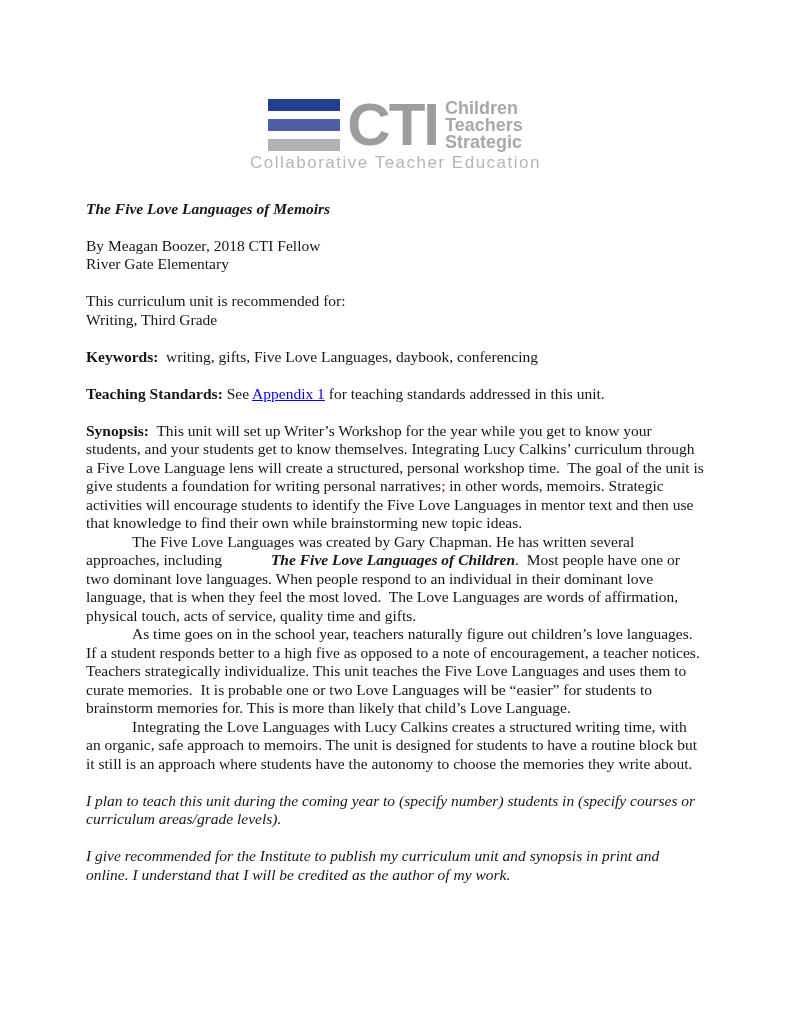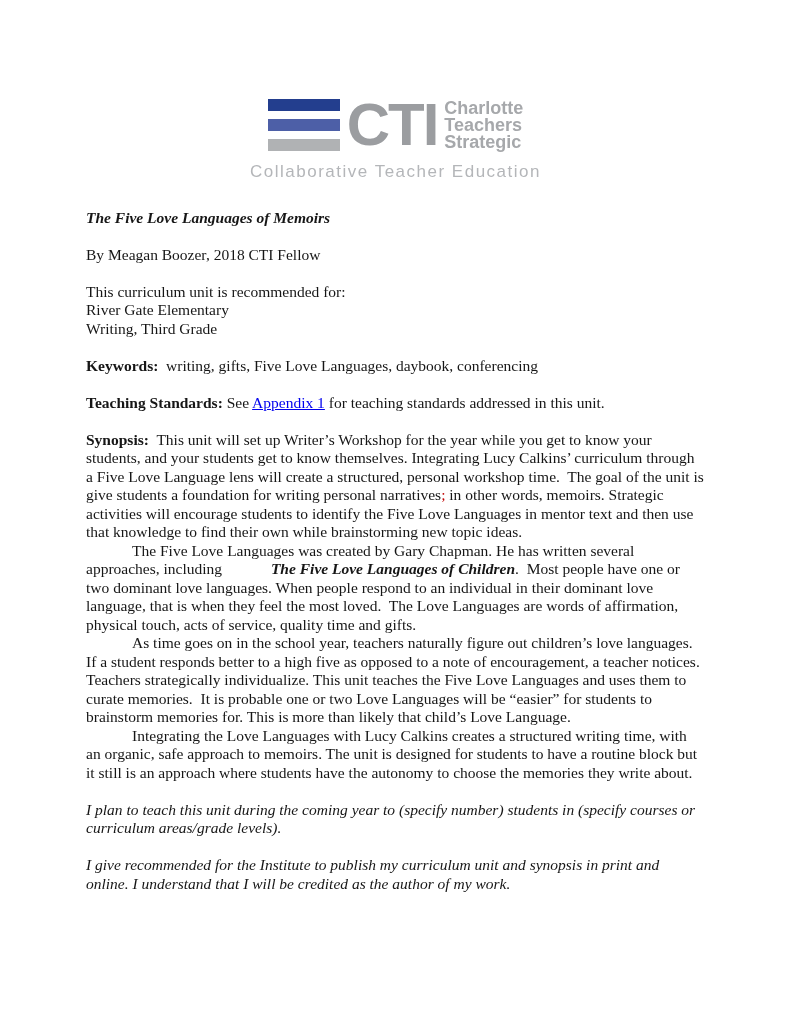--- a/index.html
+++ b/index.html
@@ -8,21 +8,21 @@
     font-family:"Liberation Serif", serif; font-size:15.5px; line-height:18.5px;
     color:#161616; box-sizing:border-box; padding:96px 86px 16px 86px; overflow:hidden;
   }
   
   .logo { text-align:center; margin-bottom:27px; font-family:"Liberation Sans", sans-serif; }
   .logo-top { display:flex; justify-content:center; align-items:center; gap:7px; }
   .bars { display:flex; flex-direction:column; gap:8px; width:72px; }
   .bar { height:12px; width:72px; }
   .cti-acronym { font-size:60px; font-weight:bold; letter-spacing:-2px; color:#9b9da0; line-height:58px; }
   .cti-name { text-align:left; font-weight:bold; font-size:18px; line-height:17px; color:#a6a8ab; }
-  .tagline { margin-top:9px; font-size:17px; letter-spacing:1.5px; color:#b4b6b9; }
+  .tagline { margin-top:0; font-size:17px; letter-spacing:1.5px; color:#b4b6b9; }
   
   .center { text-align:left; }
   .title { font-weight:bold; font-style:italic; margin:0 0 18.5px 0; }
   .hline { margin:0; }
   .gap-above { margin-top:18.5px; }
   
   .line { margin:18.5px 0 0 0; text-align:left; white-space:pre-wrap; }
   .bold { font-weight:bold; }
   .bolditalic { font-weight:bold; font-style:italic;margin-left:45px; }
   .red { color:#c00000; }
@@ -40,33 +40,33 @@
 
   <div class="logo">
     <div class="logo-top">
       <div class="bars">
         <div class="bar" style="background: rgb(35, 62, 142);"></div>
         <div class="bar" style="background: rgb(77, 95, 167);"></div>
         <div class="bar" style="background: rgb(176, 178, 180);"></div>
       </div>
       <div class="cti-acronym">CTI</div>
       <div class="cti-name">
-        <div>Charlotte</div>
+        <div>Children</div>
         <div>Teachers</div>
         <div>Strategic</div>
       </div>
     </div>
     <div class="tagline">Collaborative Teacher Education</div>
   </div>
 
   <div class="center">
     <p class="title">The Five Love Languages of Memoirs</p>
     <p class="hline">By Meagan Boozer, 2018 CTI Fellow</p>
+    <p class="hline">River Gate Elementary</p>
     <p class="hline gap-above">This curriculum unit is recommended for:</p>
-    <p class="hline">River Gate Elementary</p>
     <p class="hline">Writing, Third Grade</p>
   </div>
 
   <p class="line"><span class="bold">Keywords:</span><span>  writing, gifts, Five Love Languages, daybook, conferencing</span></p>
 
   <p class="line"><span class="bold">Teaching Standards:</span><span> See </span><a class="link">Appendix 1</a><span> for teaching standards addressed in this unit.</span></p>
 
   <div class="body-block">
       <p class="body-p"><span class="bold">Synopsis:</span><span>  This unit will set up Writer’s Workshop for the year while you get to know your students, and your students get to know themselves. Integrating Lucy Calkins’ curriculum through a Five Love Language lens will create a structured, personal workshop time.  The goal of the unit is give students a foundation for writing personal narratives</span><span class="red">;</span><span> in other words, memoirs. Strategic activities will encourage students to identify the Five Love Languages in mentor text and then use that knowledge to find their own while brainstorming new topic ideas.</span></p>
       <p class="body-p indent"><span>The Five Love Languages was created by Gary Chapman. He has written several approaches, including </span><span class="bolditalic">The Five Love Languages of Children</span><span>.  Most people have one or two dominant love languages. When people respond to an individual in their dominant love language, that is when they feel the most loved.  The Love Languages are words of affirmation, physical touch, acts of service, quality time and gifts.</span></p>

